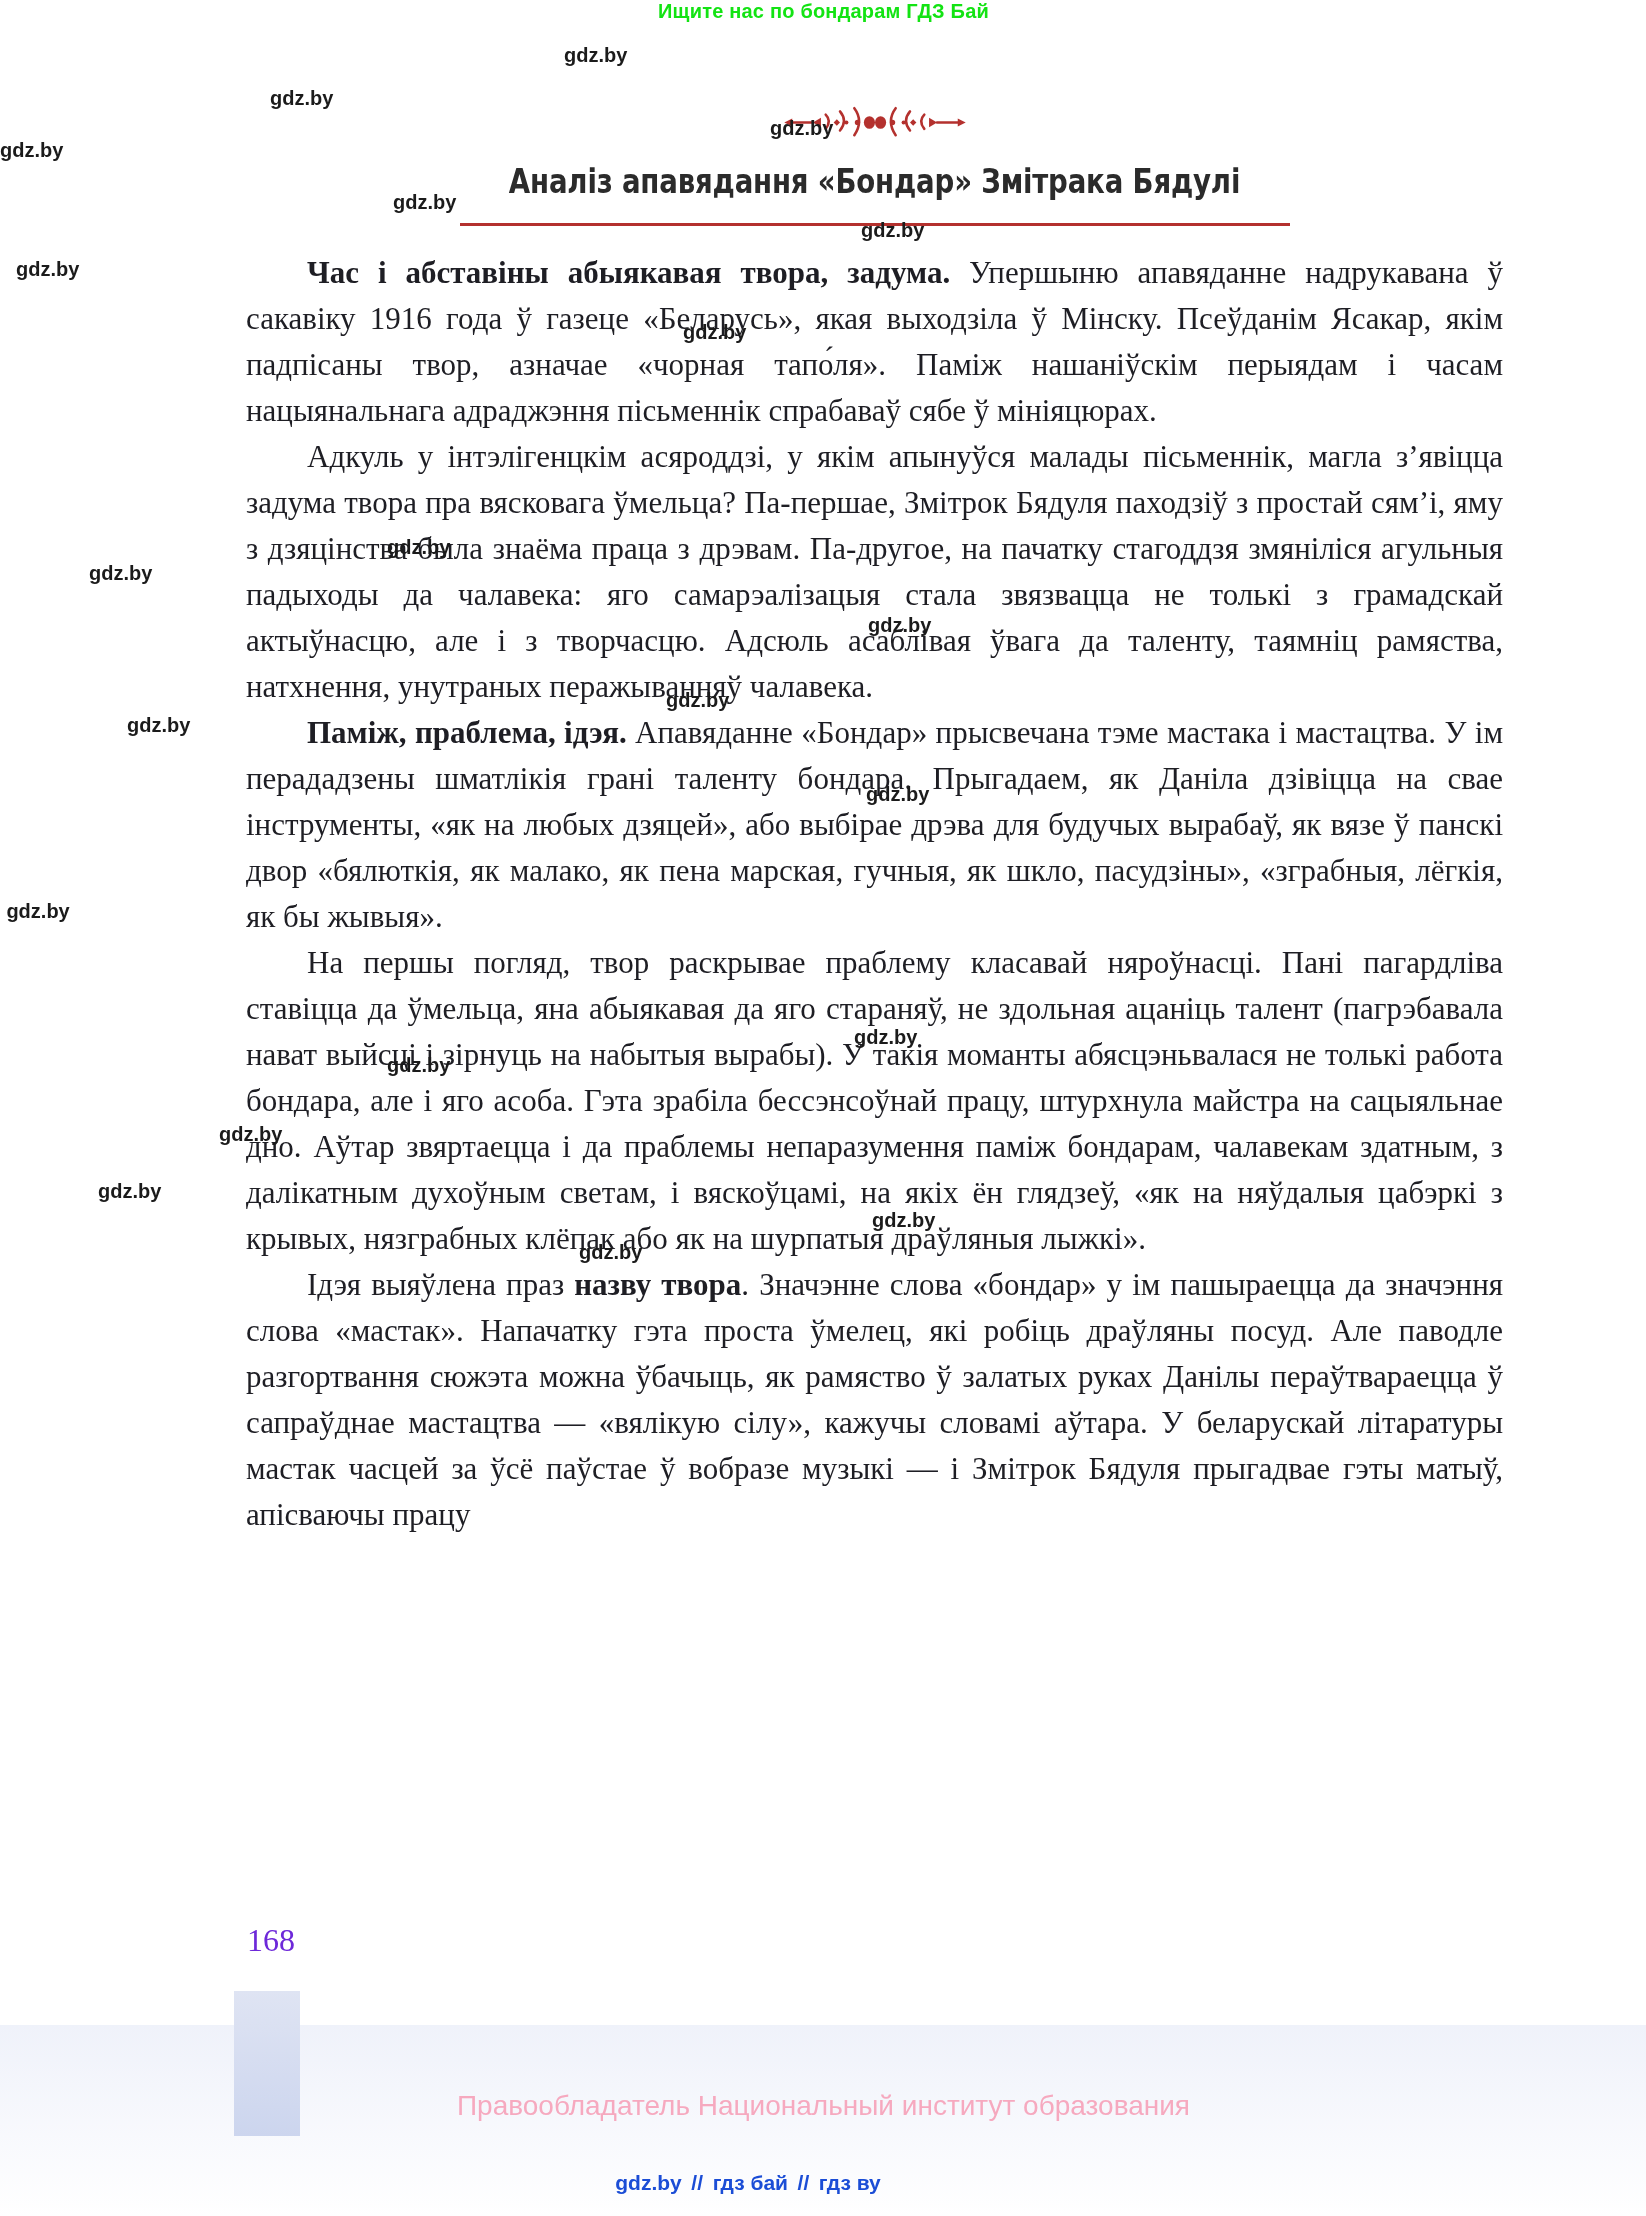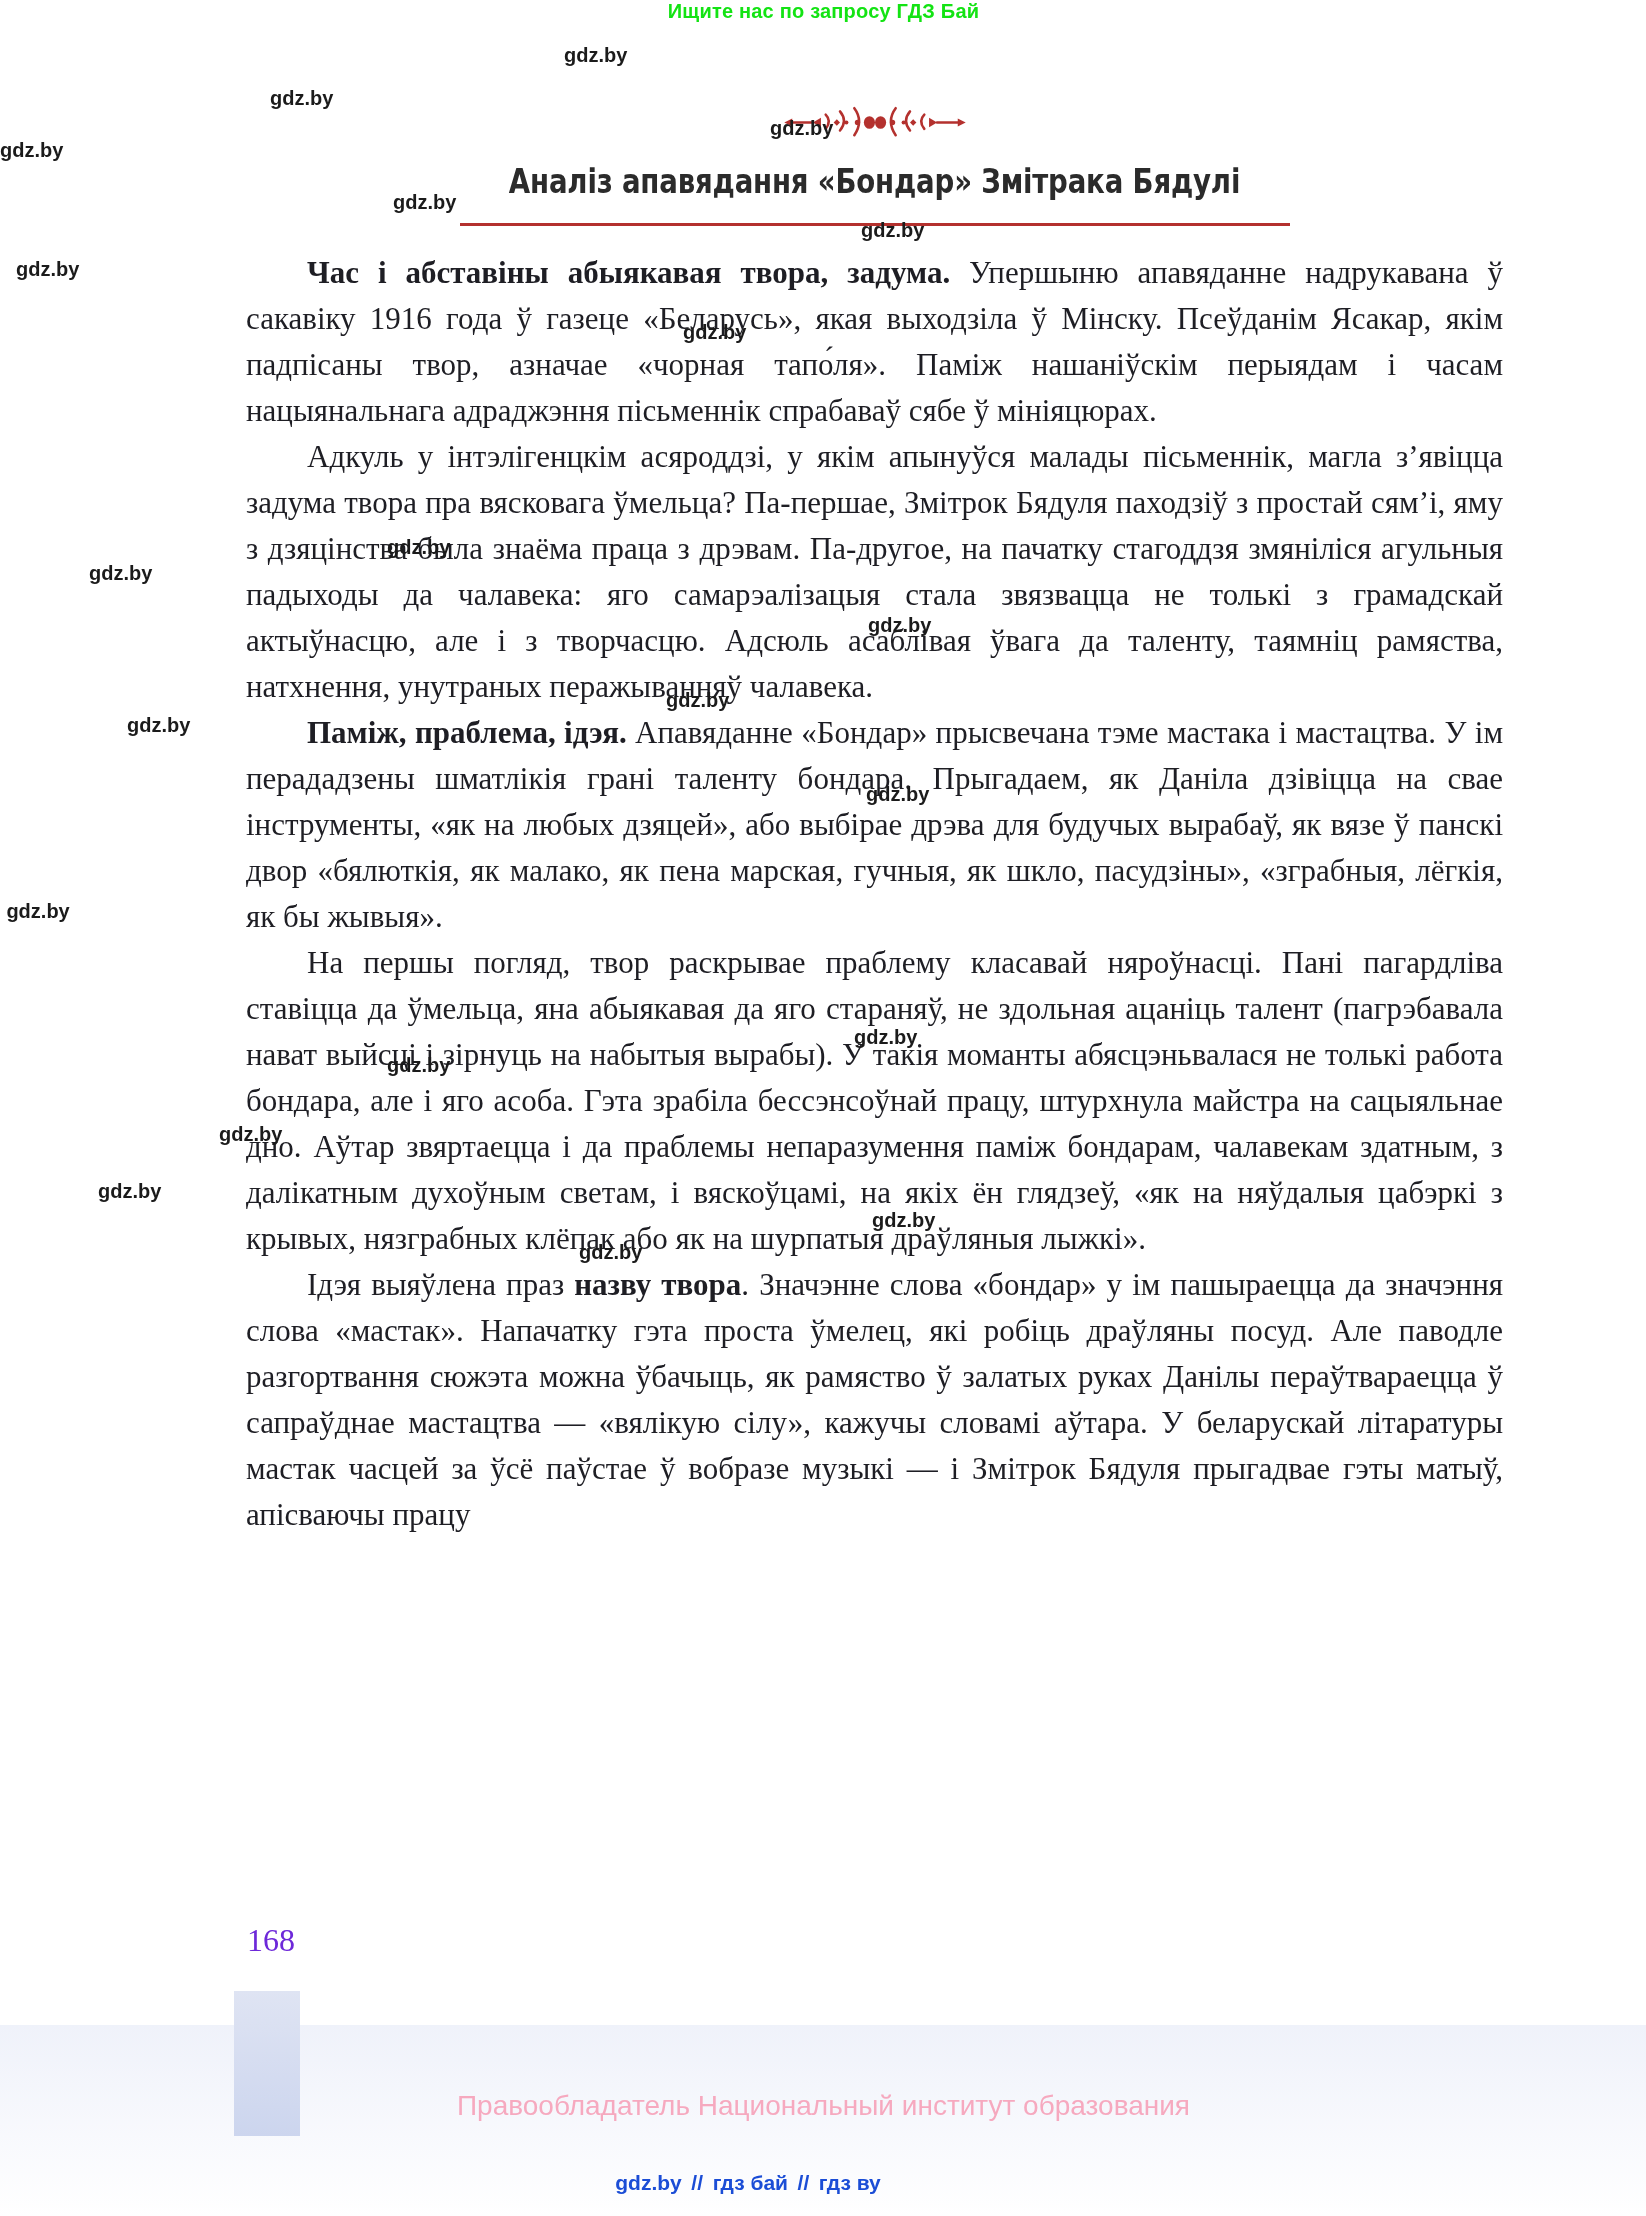--- a/index.html
+++ b/index.html
@@ -157,21 +157,21 @@
     z-index: 6;
     white-space: nowrap;
   }
   .bottom-links span { margin: 0 4.8px; }
 </style>
 </head>
 <body>
 
 <div id="page">
 
-  <div class="promo-banner">Ищите нас по запросу ГДЗ Бай</div>
+  <div class="promo-banner">Ищите нас по бондарам ГДЗ Бай</div>
 
   <div class="content">
 
     <div class="ornament">
       <svg width="210" height="35" viewBox="0 0 260 44" aria-hidden="true">
         <g fill="none" stroke="#b4312e" stroke-width="3.2" stroke-linecap="round">
           <path d="M24 22 H52"></path>
           <path d="M236 22 H208"></path>
           <path d="M86 8 q10 12 0 24"></path>
           <path d="M174 8 q-10 12 0 24"></path>

